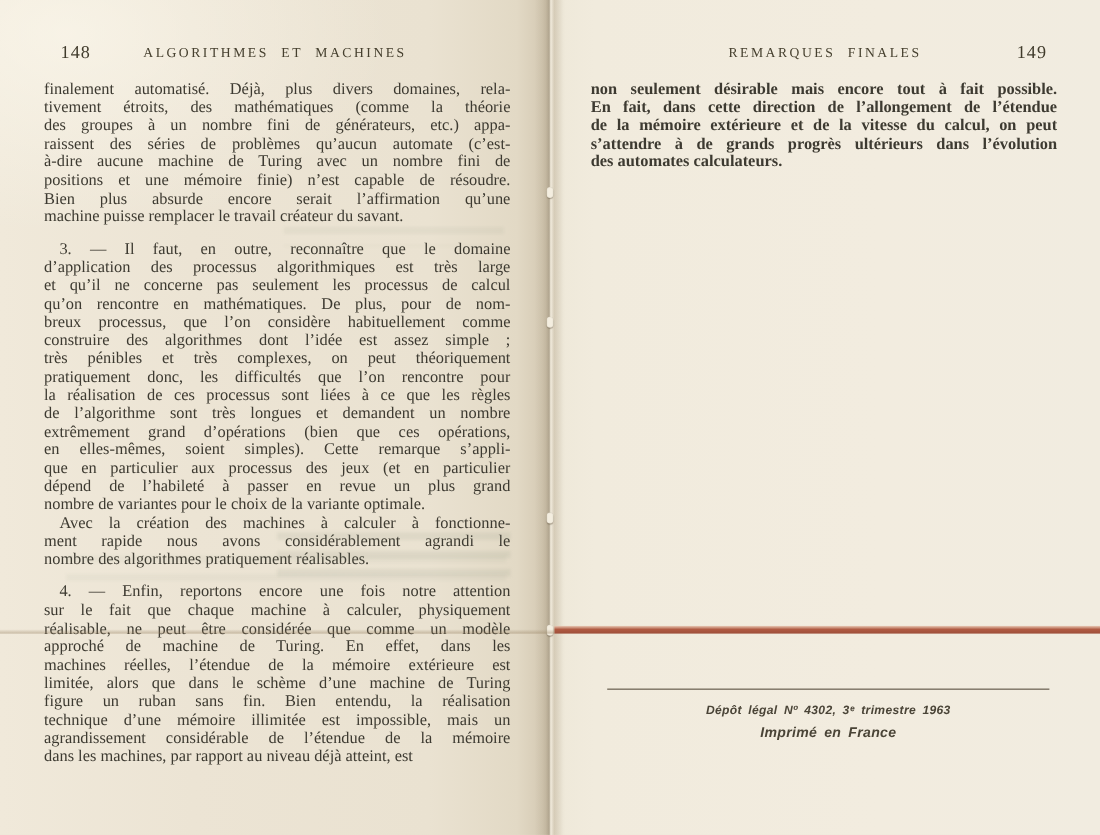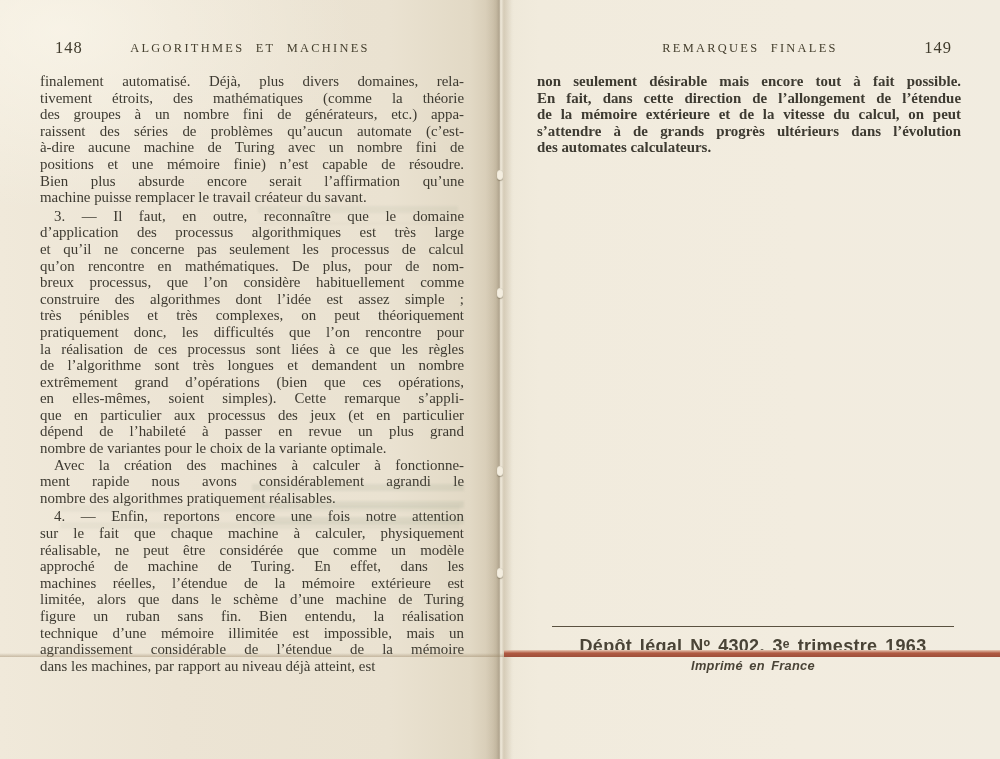--- a/index.html
+++ b/index.html
@@ -2,21 +2,21 @@
 <html><head>
 <meta charset="utf-8">
 <style>
   html, body {
     margin: 0; padding: 0;
     width: 1000px; height: 759px;
     overflow: hidden;
     background: #e7dfcd;
     font-family: "Liberation Serif", "DejaVu Serif", serif;
   }
-  .spread { position: absolute; inset: 0; width: 1000px; height: 657px; }
+  .spread { position: absolute; inset: 0; width: 1000px; height: 576px; }
 
   
   .page {
     position: absolute; top: 0; height: 759px;
   }
   .page-left {
     left: 0; width: 500px;
     background: linear-gradient(90deg,
       #f0e9da 0%, #ece4d4 35%, #eae2d1 78%,
       #e2d9c5 94%, #d5cab4 98.6%, #c9bda6 100%);
@@ -74,21 +74,21 @@
   .folio-right { right: 48px; }
 
   
   .body-col {
     position: absolute; top: 73px; width: 424px;
     font-size: 14.9px; line-height: 16.6px;
     color: #3d3a31;
   }
   .body-col-left  { left: 40px; }
   .body-col-right { left: 37px; font-weight: bold; }
-  .para.gap { margin-top: 2px; }
+  .para.gap { margin-top: 13px; }
   .tline {
     text-align: justify;
     text-align-last: justify;
     height: 16.6px; overflow: hidden;
     white-space: normal;
   }
   .tline.last { text-align-last: left; }
   .tline.ind  { text-indent: 14px; }
 
   
@@ -104,22 +104,22 @@
   .bleed-c { left: 60px;  top: 505px; width: 400px; height: 24px; opacity: .55; }
 
   
   .colophon {
     position: absolute; left: 52px; top: 626px; width: 402px;
     font-family: "Liberation Sans", "DejaVu Sans", sans-serif;
     text-align: center;
   }
   .c-rule { border: 0; border-top: 1.5px solid #5a5140; margin: 0 0 10px 0; }
   .c-line {
-    font-size: 18px; font-weight: bold; line-height: 19px;
-    color: #4a4437; word-spacing: 2.5px; letter-spacing: 0.3px;
+    font-size: 11px; font-weight: bold; line-height: 19px;
+    color: #4a4437; word-spacing: 2.5px; letter-spacing: 0.3px; font-style: italic;
   }
   .c-line.italic { font-style: italic; font-size: 12.8px; text-align: center; }
 </style>
 </head>
 <body>
 
 <div class="spread">
 
   <div class="page page-left">
     <div class="page-head">

